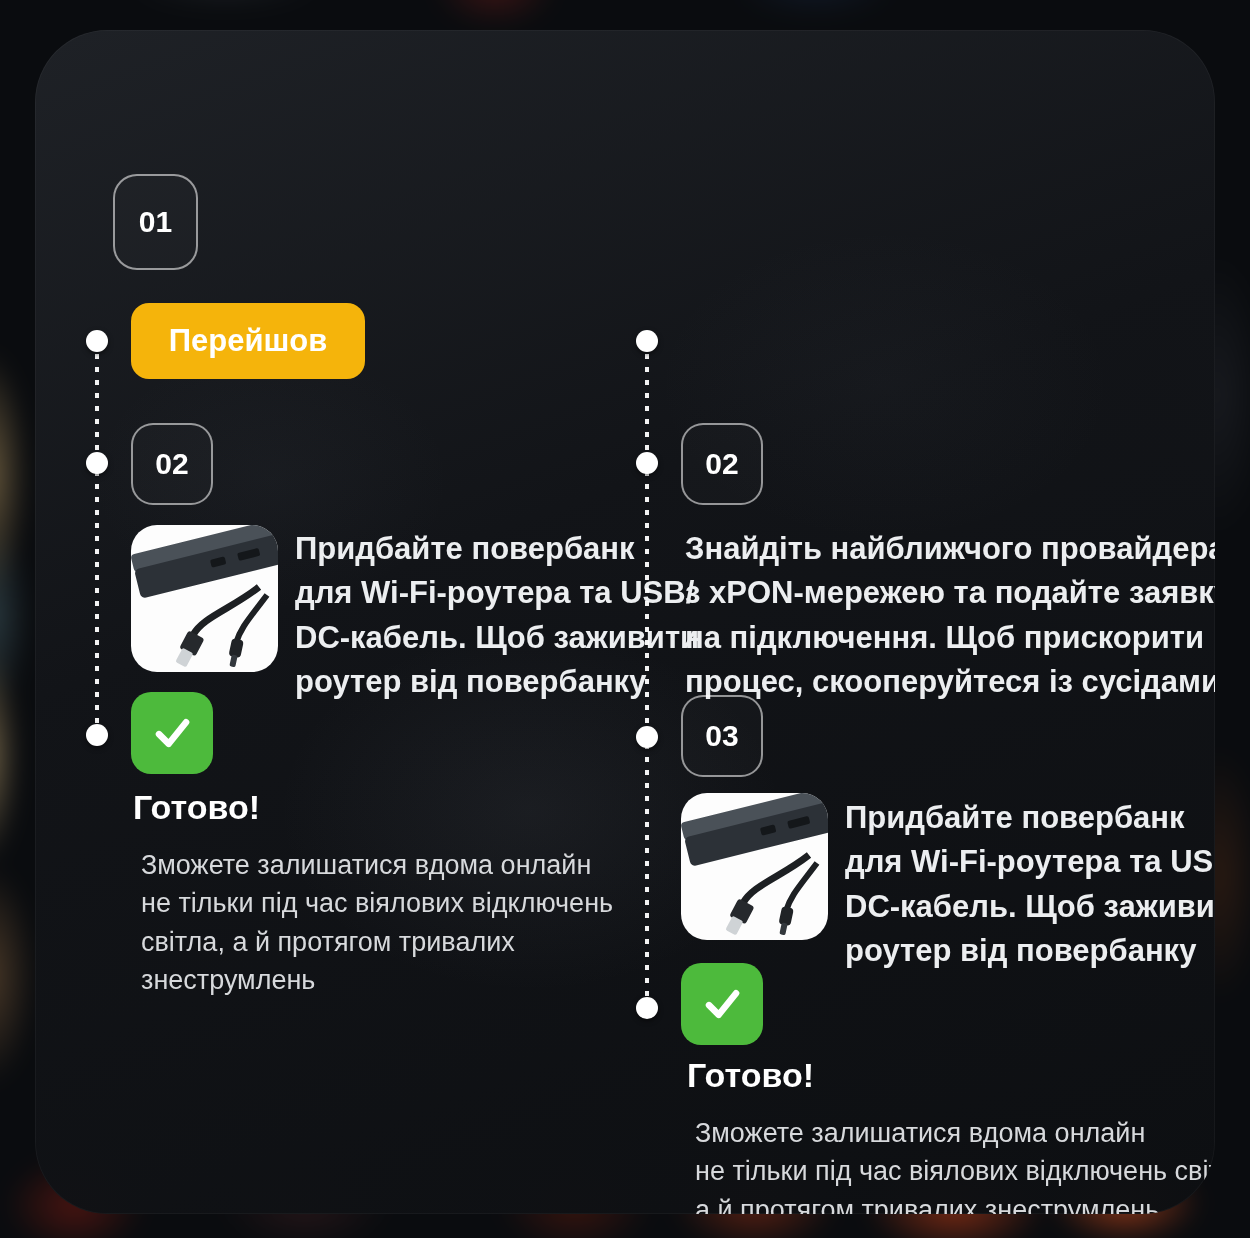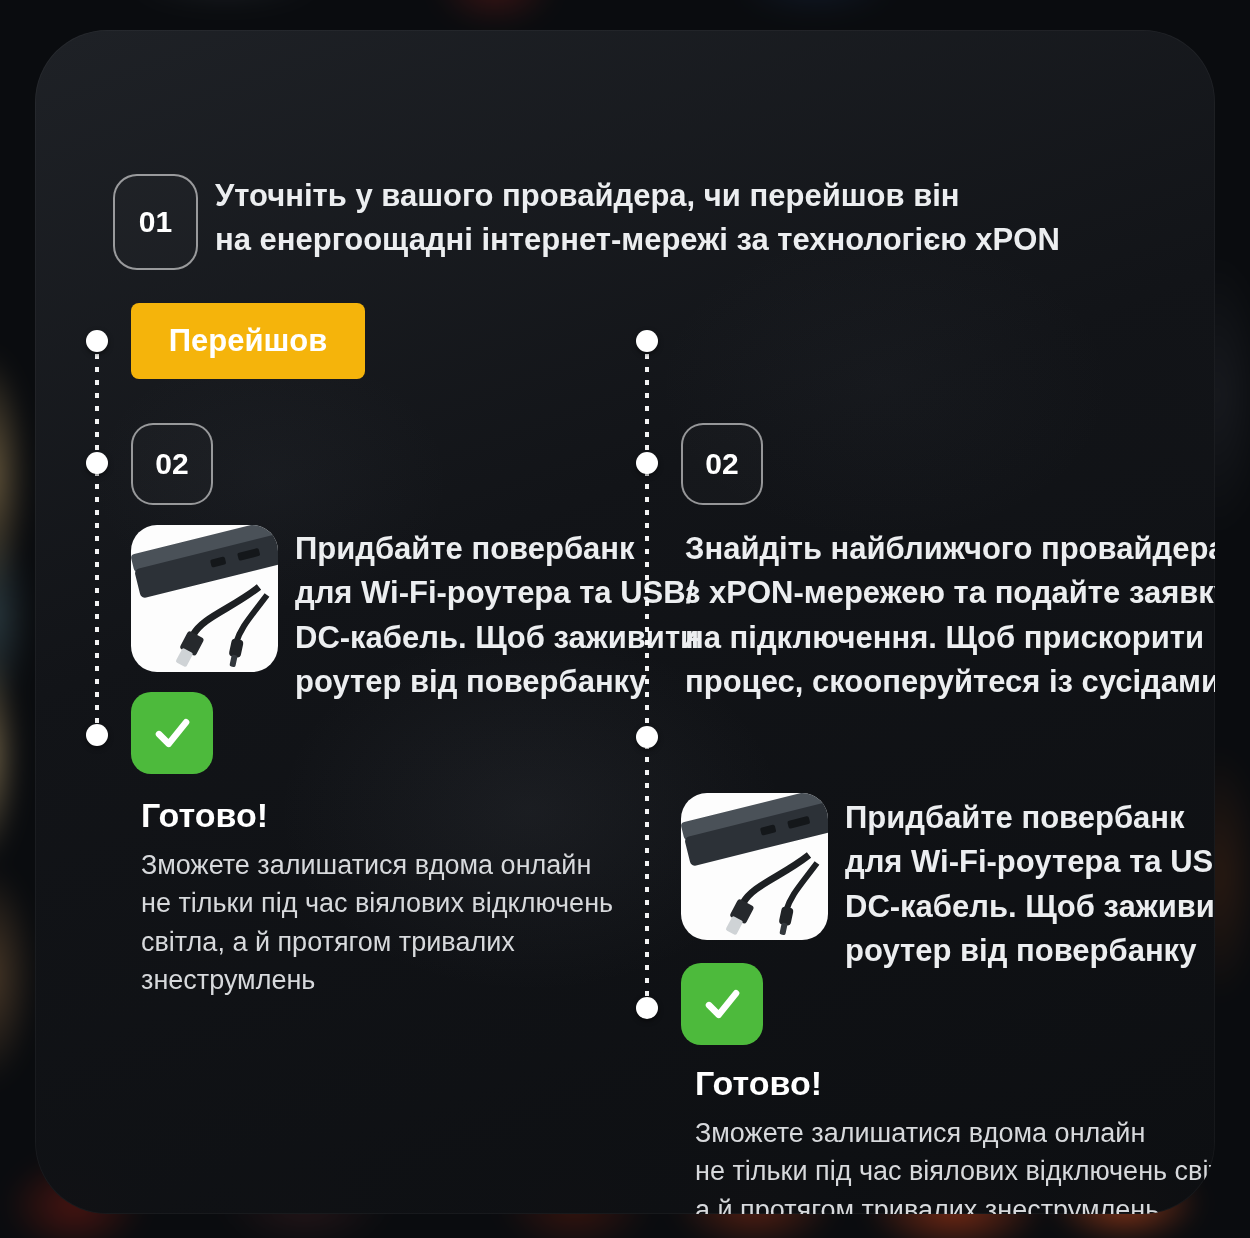--- a/index.html
+++ b/index.html
@@ -40,57 +40,55 @@
   .badge-01{left:78px;top:144px;width:85px;height:96px;border-radius:24px;}
   .badge-02l{left:96px;top:393px;width:82px;height:82px;}
   .badge-02r{left:646px;top:393px;width:82px;height:82px;}
   .badge-03r{left:646px;top:665px;width:82px;height:82px;}
   .step-text{position:absolute;margin:0;color:#eceef0;font-size:31px;font-weight:600;
     line-height:1.43;white-space:pre;}
   .step1-text{left:180px;top:144px;}
   .text-2l{left:260px;top:497px;}
   .text-2r{left:650px;top:497px;}
   .text-3r{left:810px;top:766px;}
-  .pill{position:absolute;border:none;border-radius:8px;color:#fff;
+  .pill{position:absolute;border:none;border-radius:18px;color:#fff;
     font-family:"Liberation Sans",sans-serif;font-size:31px;font-weight:600;cursor:pointer;}
   .pill-yes{left:96px;top:273px;width:234px;height:76px;background:#f5b40b;}
   .pill-no{left:646px;top:273px;width:280px;height:76px;background:#ec1c24;}
   .dot{position:absolute;width:22px;height:22px;border-radius:50%;background:#fff;
     box-shadow:0 2px 5px rgba(0,0,0,0.5);z-index:3;}
   .dline{position:absolute;width:4px;z-index:2;opacity:0.95;
     background:repeating-linear-gradient(to bottom,#fff 0 5px,transparent 5px 13px);}
   .dl-left{left:60px;top:311px;height:394px;}
   .dl-right{left:610px;top:311px;height:667px;}
   .photo{position:absolute;width:147px;height:147px;border-radius:26px;background:#fdfdfd;
     overflow:hidden;}
   .photo-l{left:96px;top:495px;}
   .photo-r{left:646px;top:763px;}
   .check{position:absolute;width:82px;height:82px;border-radius:20px;background:#4dba3c;
     display:flex;align-items:center;justify-content:center;}
   .check-l{left:96px;top:662px;}
   .check-r{left:646px;top:933px;}
-  .done-title{position:absolute;margin:8px;color:#fff;font-size:34px;font-weight:700;}
+  .done-title{position:absolute;margin:0;color:#fff;font-size:34px;font-weight:700;}
   .done-l{left:98px;top:758px;}
   .done-r{left:652px;top:1026px;}
   .para{position:absolute;margin:8px;color:#d7d9dc;font-size:27px;font-weight:500;
     line-height:1.42;white-space:pre;}
   .para-l{left:98px;top:808px;}
   .para-r{left:652px;top:1076px;}
 </style>
 </head>
 <body>
 
 <div class="bg"></div>
 
 <div class="panel">
 
 
   <div class="num-badge badge-01">01</div>
-  <p class="step-text step1-text">Уточніть у вашого провайдера, чи перейшов він
-на енергоощадні інтернет-мережі за технологією xPON</p>
 
   <div class="dline dl-left"></div>
   <div class="dline dl-right"></div>
   <div class="dot" style="left:51px;top:300px;"></div>
   <div class="dot" style="left:51px;top:422px;"></div>
   <div class="dot" style="left:51px;top:694px;"></div>
   <div class="dot" style="left:601px;top:300px;"></div>
   <div class="dot" style="left:601px;top:422px;"></div>
   <div class="dot" style="left:601px;top:696px;"></div>
   <div class="dot" style="left:601px;top:967px;"></div>
@@ -134,20 +132,21 @@
 не тільки під час віялових відключень
 світла, а й протягом тривалих
 знеструмлень</p>
 
   <div class="num-badge badge-02r">02</div>
   <p class="step-text text-2r">Знайдіть найближчого провайдера
 з xPON-мережею та подайте заявку
 на підключення. Щоб прискорити
 процес, скооперуйтеся із сусідами</p>
 
+  <div class="num-badge badge-03r">03</div>
   <div class="photo photo-r">
     <svg width="147" height="147" viewBox="0 0 147 147">
       <g transform="rotate(-14 60 50)">
         <rect x="6" y="16" width="180" height="18" rx="4" fill="#4a5158"></rect>
         <rect x="6" y="31" width="180" height="30" rx="5" fill="#2c3137"></rect>
         <rect x="82" y="40" width="15" height="8" rx="2" fill="#14171a"></rect>
         <rect x="110" y="40" width="22" height="8" rx="2" fill="#14171a"></rect>
       </g>
       <path d="M128 62 C 100 84, 72 92, 62 110" stroke="#1d2023" stroke-width="7" fill="none"></path>
       <path d="M136 70 C 118 94, 110 102, 105 118" stroke="#1d2023" stroke-width="6" fill="none"></path>

